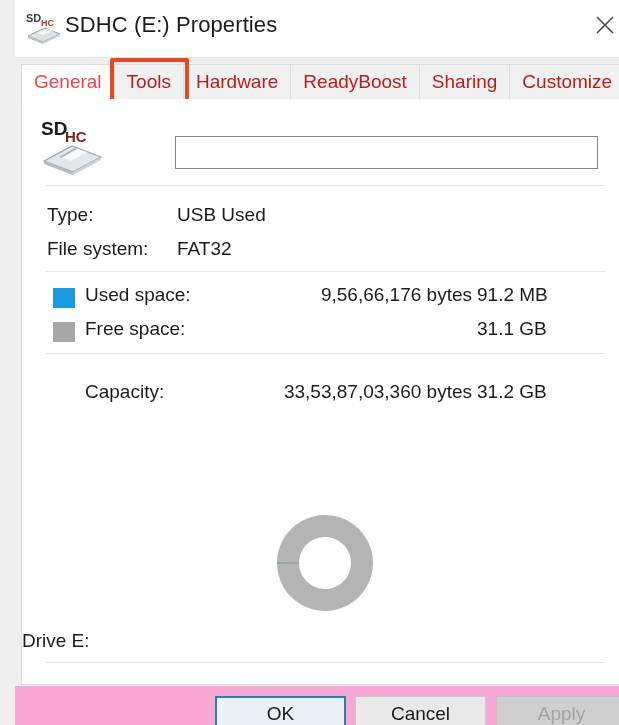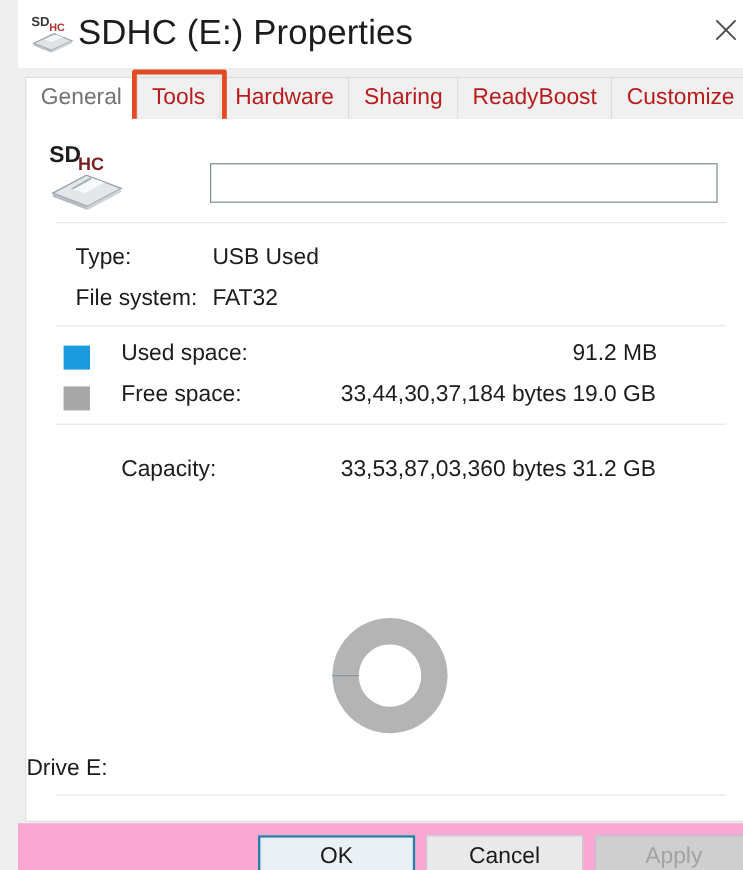--- a/index.html
+++ b/index.html
@@ -36,21 +36,21 @@
     box-sizing: border-box;
   }
   .title-icon {
     position: absolute;
     left: 10px; top: 10px;
     width: 38px; height: 36px;
   }
   .title-text {
     position: absolute;
     left: 50px; top: 12px;
-    font-size: 29px;
+    font-size: 22px;
     letter-spacing: 0.1px;
     color: #1c1c1c;
     white-space: nowrap;
   }
   .close-btn {
     position: absolute;
     right: 0; top: 0;
     width: 58px; height: 50px;
     display: flex;
     align-items: center;
@@ -85,21 +85,21 @@
     border-left: none;
     border-bottom: 1px solid #d0d0d0;
     box-sizing: border-box;
     white-space: nowrap;
     cursor: default;
   }
   .tab:first-child { border-left: 1px solid #dcdcdc; }
   .tab.active {
     background: #ffffff;
     border-bottom: 1px solid #ffffff;
-    color: #737373;
+    color: #ef4444;
   }
   .tab-filler {
     flex: 1;
     border-bottom: 1px solid #d0d0d0;
   }
 
   
   .tab-highlight {
     position: absolute;
     border: 4px solid #e24a21;
@@ -160,21 +160,20 @@
     left: 0;
     width: 100%;
     height: 29px;
     font-size: 19px;
     color: #1c1c1c;
   }
   .info-key {
     position: absolute;
     left: 25px; top: 0;
     white-space: nowrap;
-    margin-left: 16px;
   }
   .info-key.indent { left: 63px; text-align: center; }
   .info-val {
     position: absolute;
     left: 155px; top: 0;
     white-space: nowrap;
   }
   .num-val {
     position: absolute;
     top: 0;
@@ -286,24 +285,24 @@
         <div class="tab active">
           <span>General</span>
         </div>
         <div class="tab">
           <span>Tools</span>
         </div>
         <div class="tab">
           <span>Hardware</span>
         </div>
         <div class="tab">
+          <span>ReadyBoost</span>
+        </div>
+        <div class="tab">
           <span>Sharing</span>
-        </div>
-        <div class="tab">
-          <span>ReadyBoost</span>
         </div>
         <div class="tab">
           <span>Customize</span>
         </div>
         <div class="tab-filler"></div>
       </div>
   </div>
   <div class="tab-highlight" id="tab-highlight" style="left: 94.6094px; top: 58px; width: 79.3594px; height: 46px; border-color: rgb(226, 74, 33);"></div>
 
   <div class="panel">
@@ -333,28 +332,28 @@
     <div class="info-row" style="top:139px;">
       <span class="info-key">File system:</span>
       <span class="info-val">FAT32</span>
     </div>
 
     <div class="sep" style="top:172px;"></div>
 
     <div class="info-row" style="top:185px;">
       <span class="swatch" id="used-swatch" style="background: rgb(27, 154, 224);"></span>
       <span class="info-key indent">Used space:</span>
+      <span class="num-val">9,56,66,176 bytes</span>
       <span class="size-val">91.2 MB</span>
     </div>
 
     <div class="info-row" style="top:219px;">
       <span class="swatch" id="free-swatch" style="background: rgb(168, 168, 168);"></span>
       <span class="info-key indent">Free space:</span>
-      <span class="num-val">33,44,30,37,184 bytes</span>
-      <span class="size-val">19.0 GB</span>
+      <span class="size-val">31.1 GB</span>
     </div>
 
     <div class="sep" style="top:254px;"></div>
 
     <div class="info-row" style="top:282px;text-decoration:underline;">
       <span class="info-key indent">Capacity:</span>
       <span class="num-val">33,53,87,03,360 bytes</span>
       <span class="size-val">31.2 GB</span>
     </div>
 

